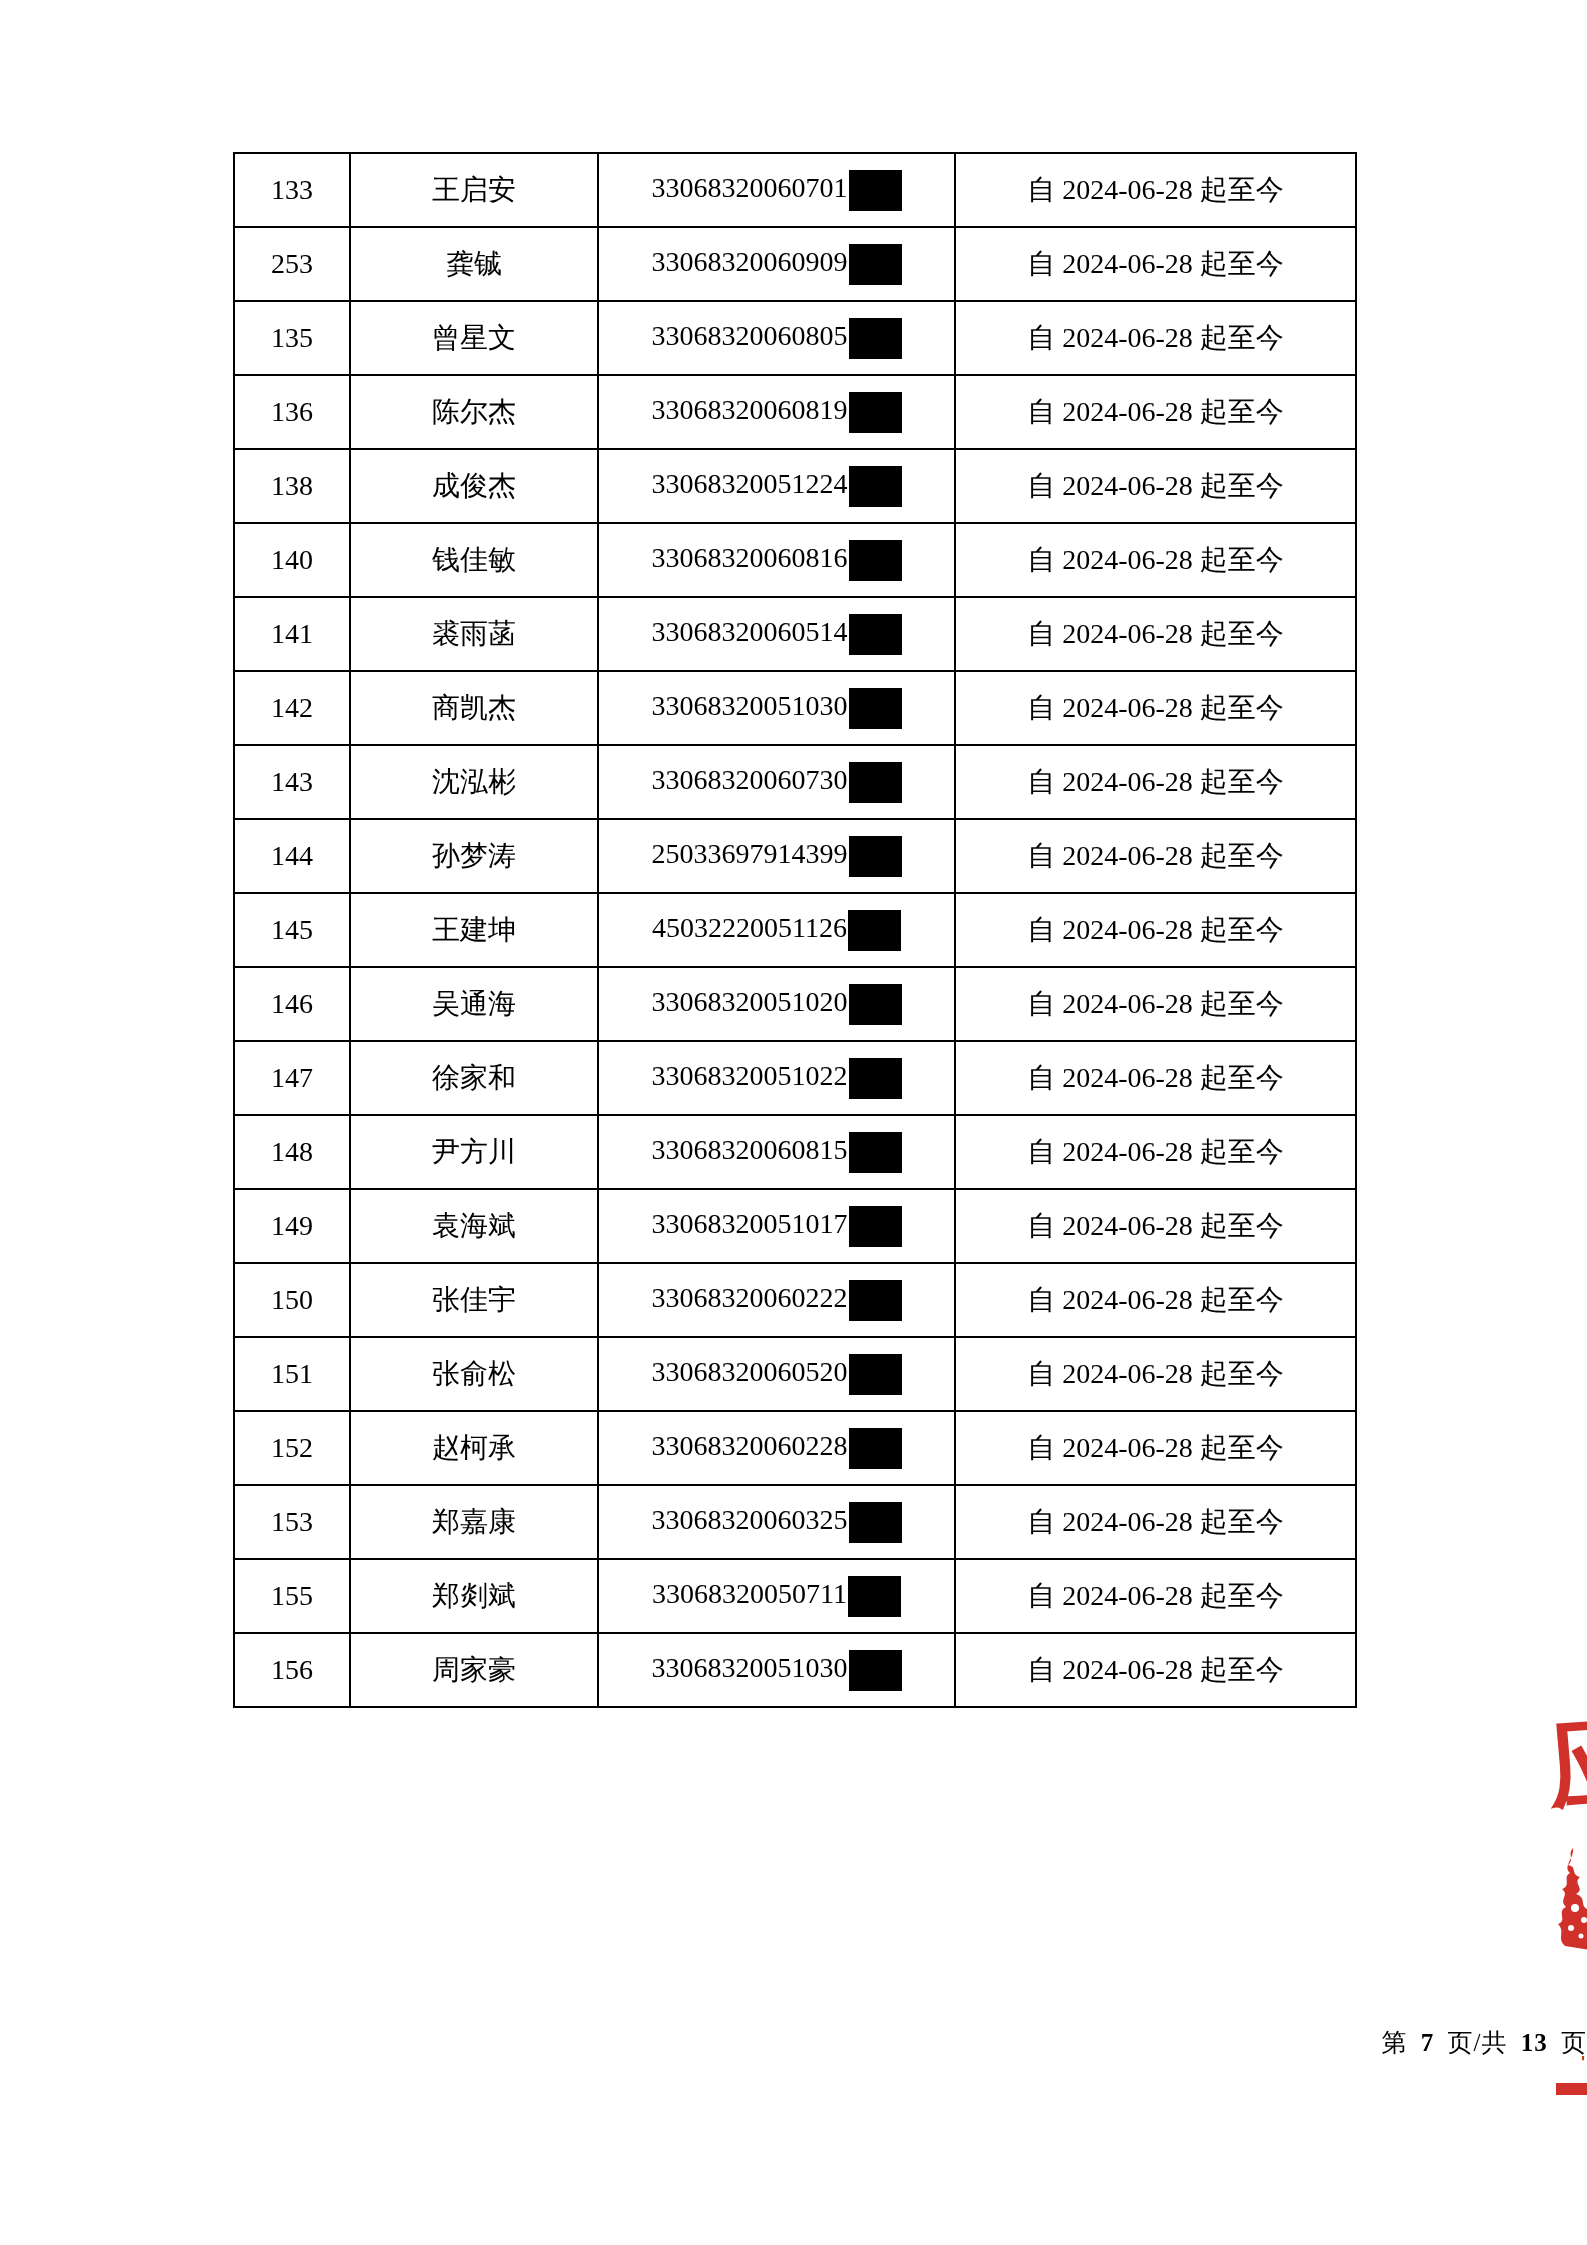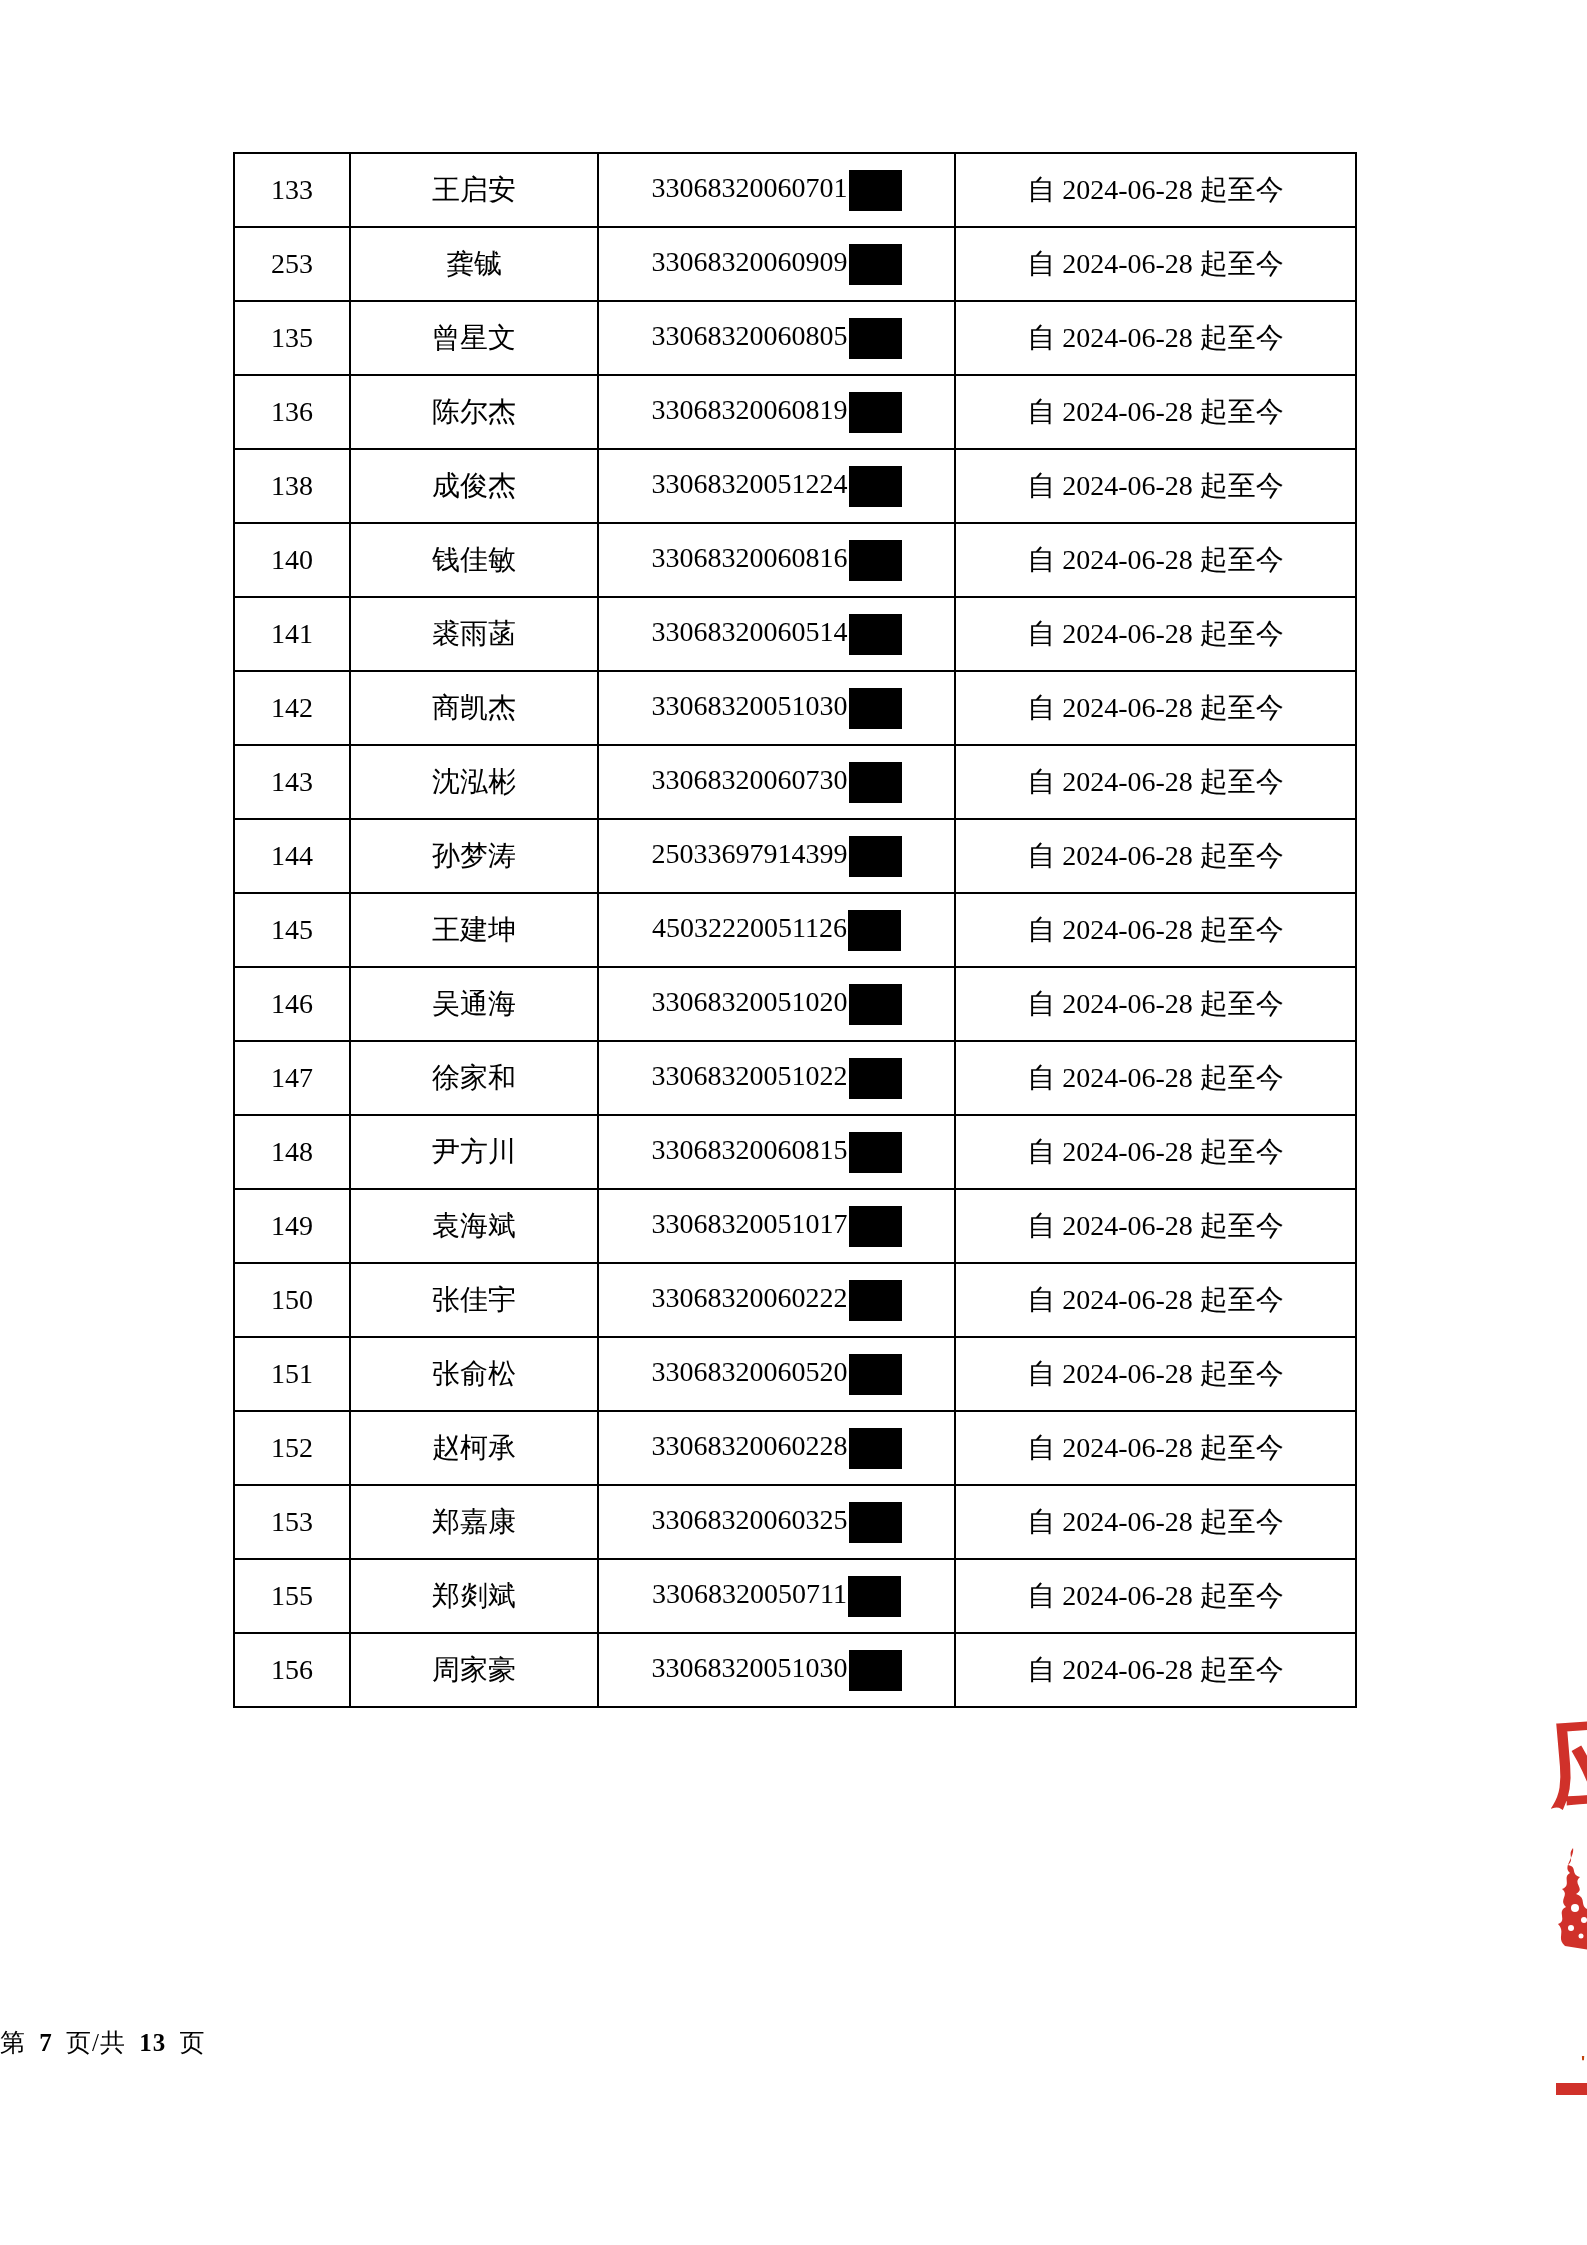--- a/index.html
+++ b/index.html
@@ -30,21 +30,21 @@
   .redact {
     display:inline-block;
     width:53px; height:41px;
     background:#000;
     vertical-align:middle;
     margin-left:1px;
   }
   
   .page-footer {
     position:absolute; left:0; top:2026px; width:1587px;
-    text-align:left; font-size:25px; letter-spacing:1px;
+    text-align:right; font-size:25px; letter-spacing:1px;
   }
   .page-footer .num { font-weight:bold; padding:0 6px; }
   
   .stamp-char {
     position:absolute; left:1549px; top:1713px;
     font-size:102px; line-height:1;
     color:#d0312a; font-weight:bold;
     transform:rotate(-4deg);
   }
   .stamp-blob { position:absolute; left:1551px; top:1846px; }

